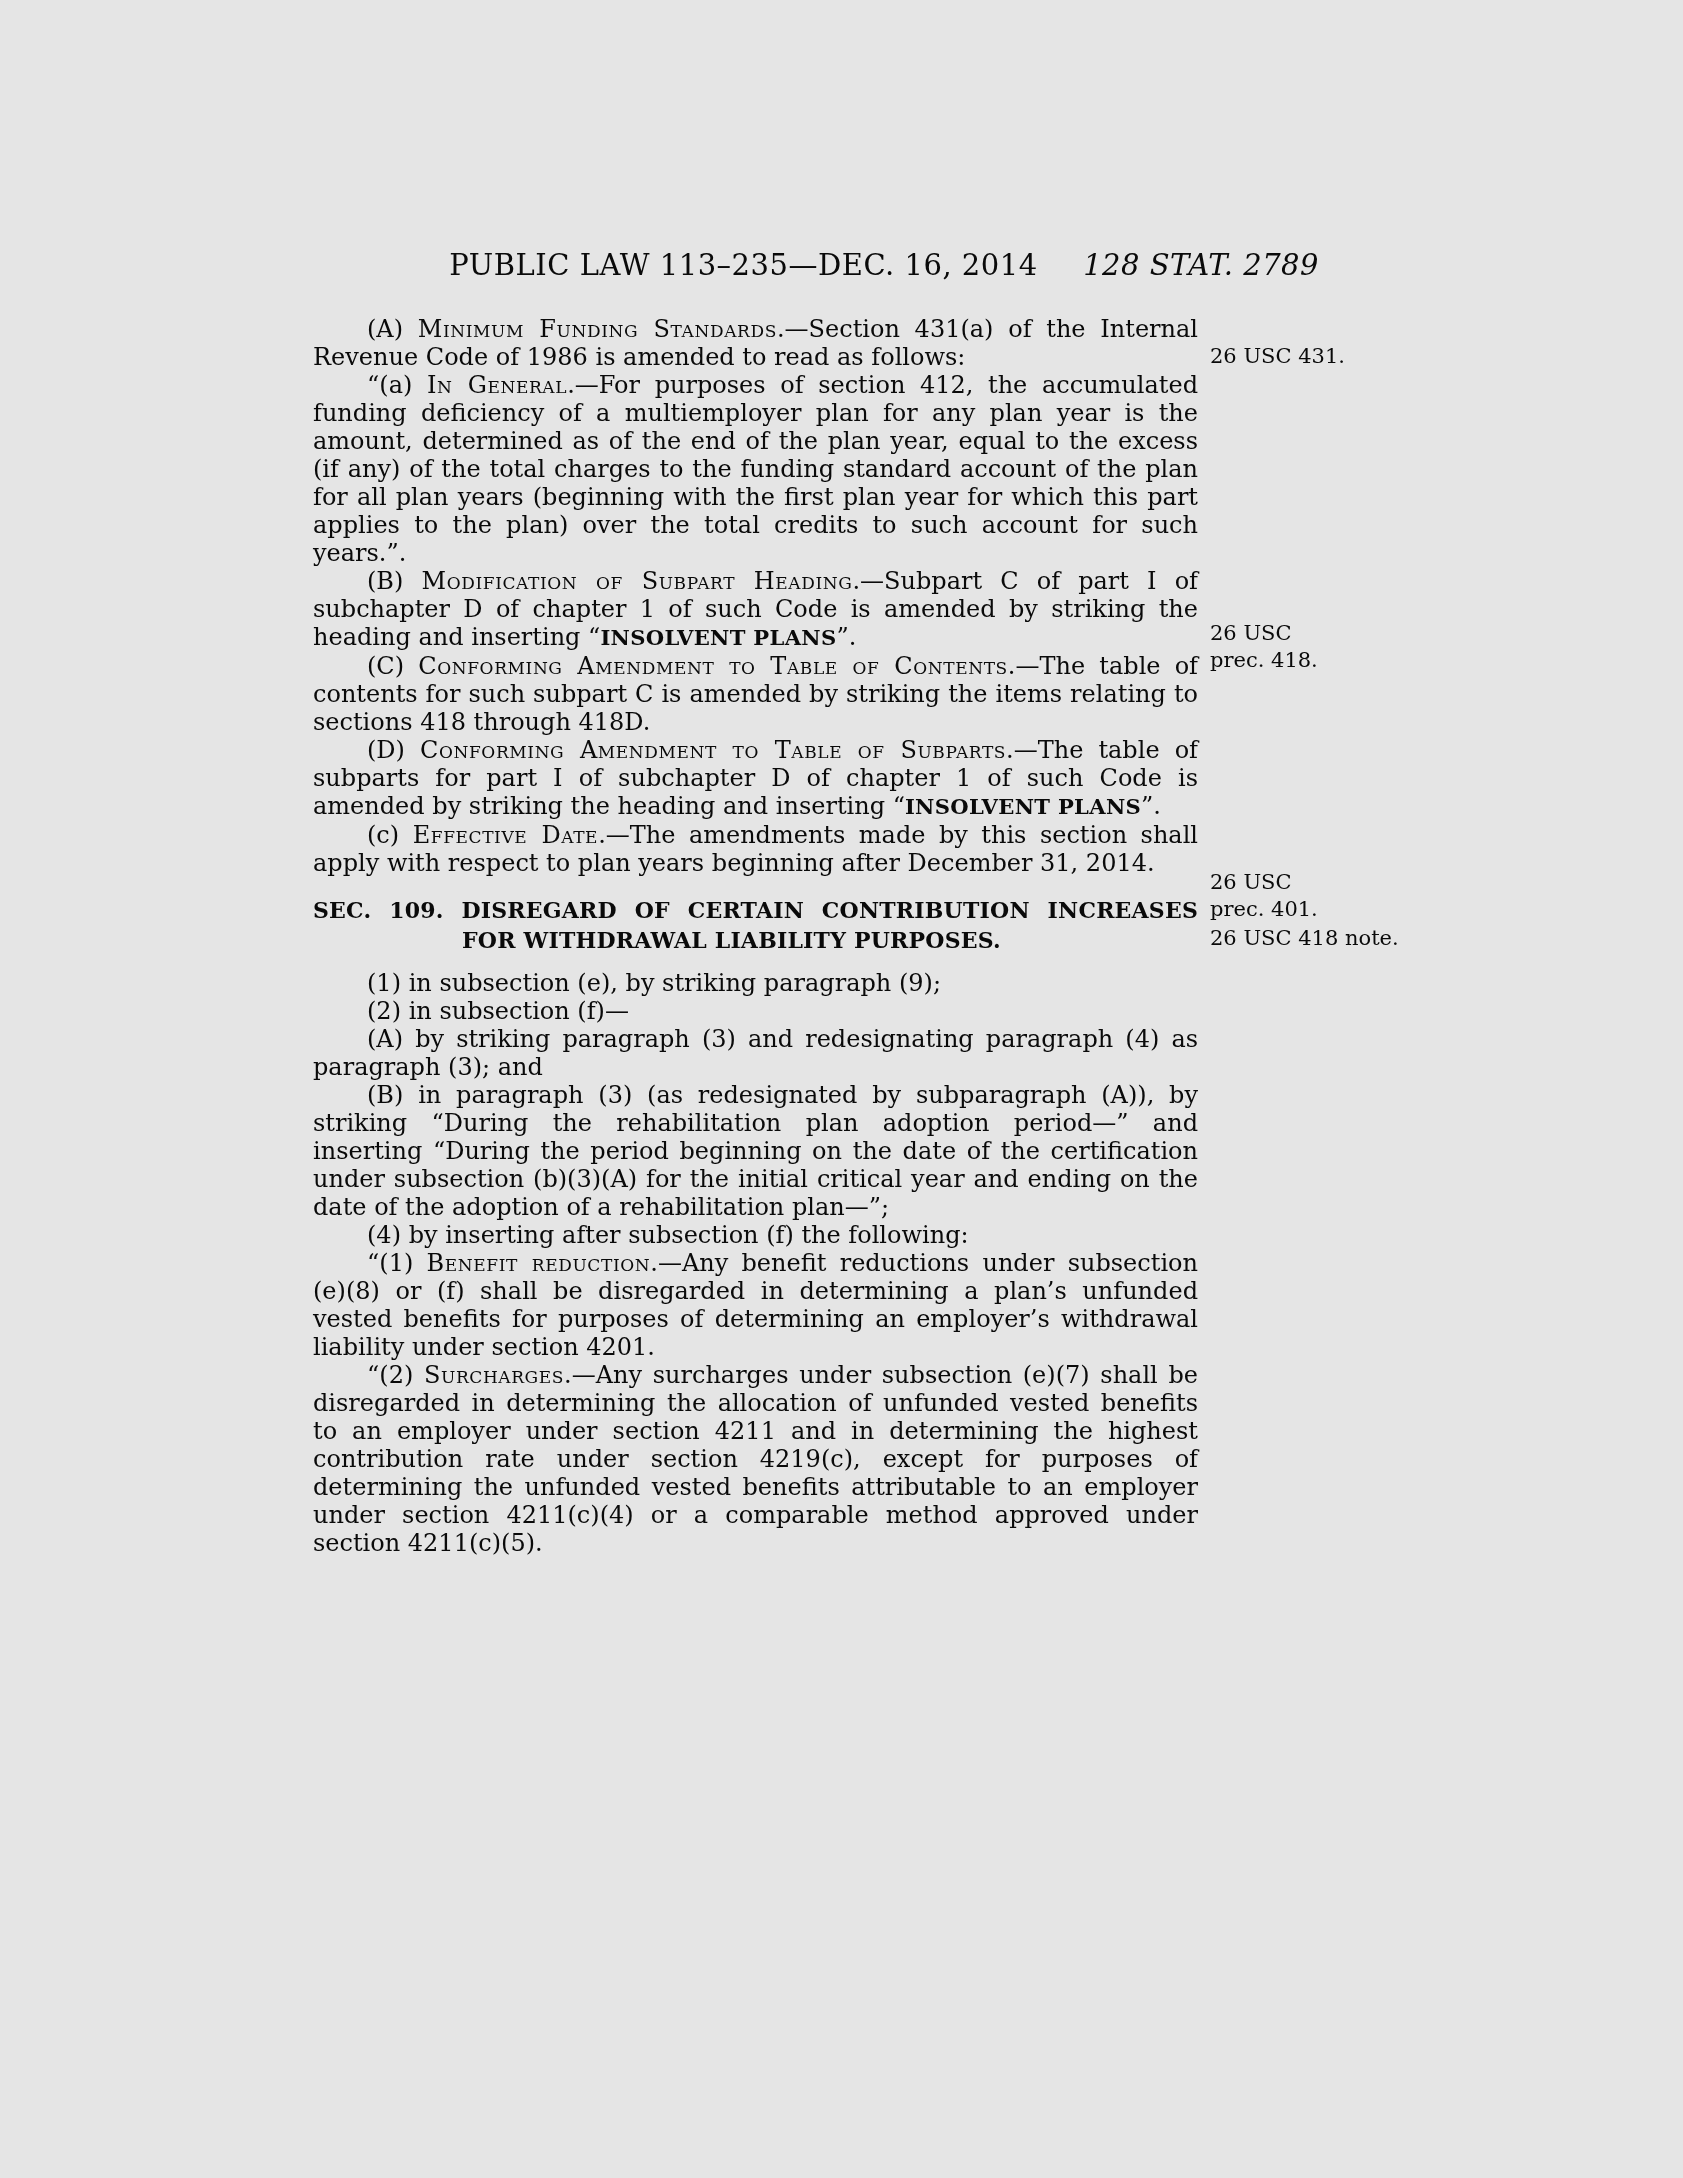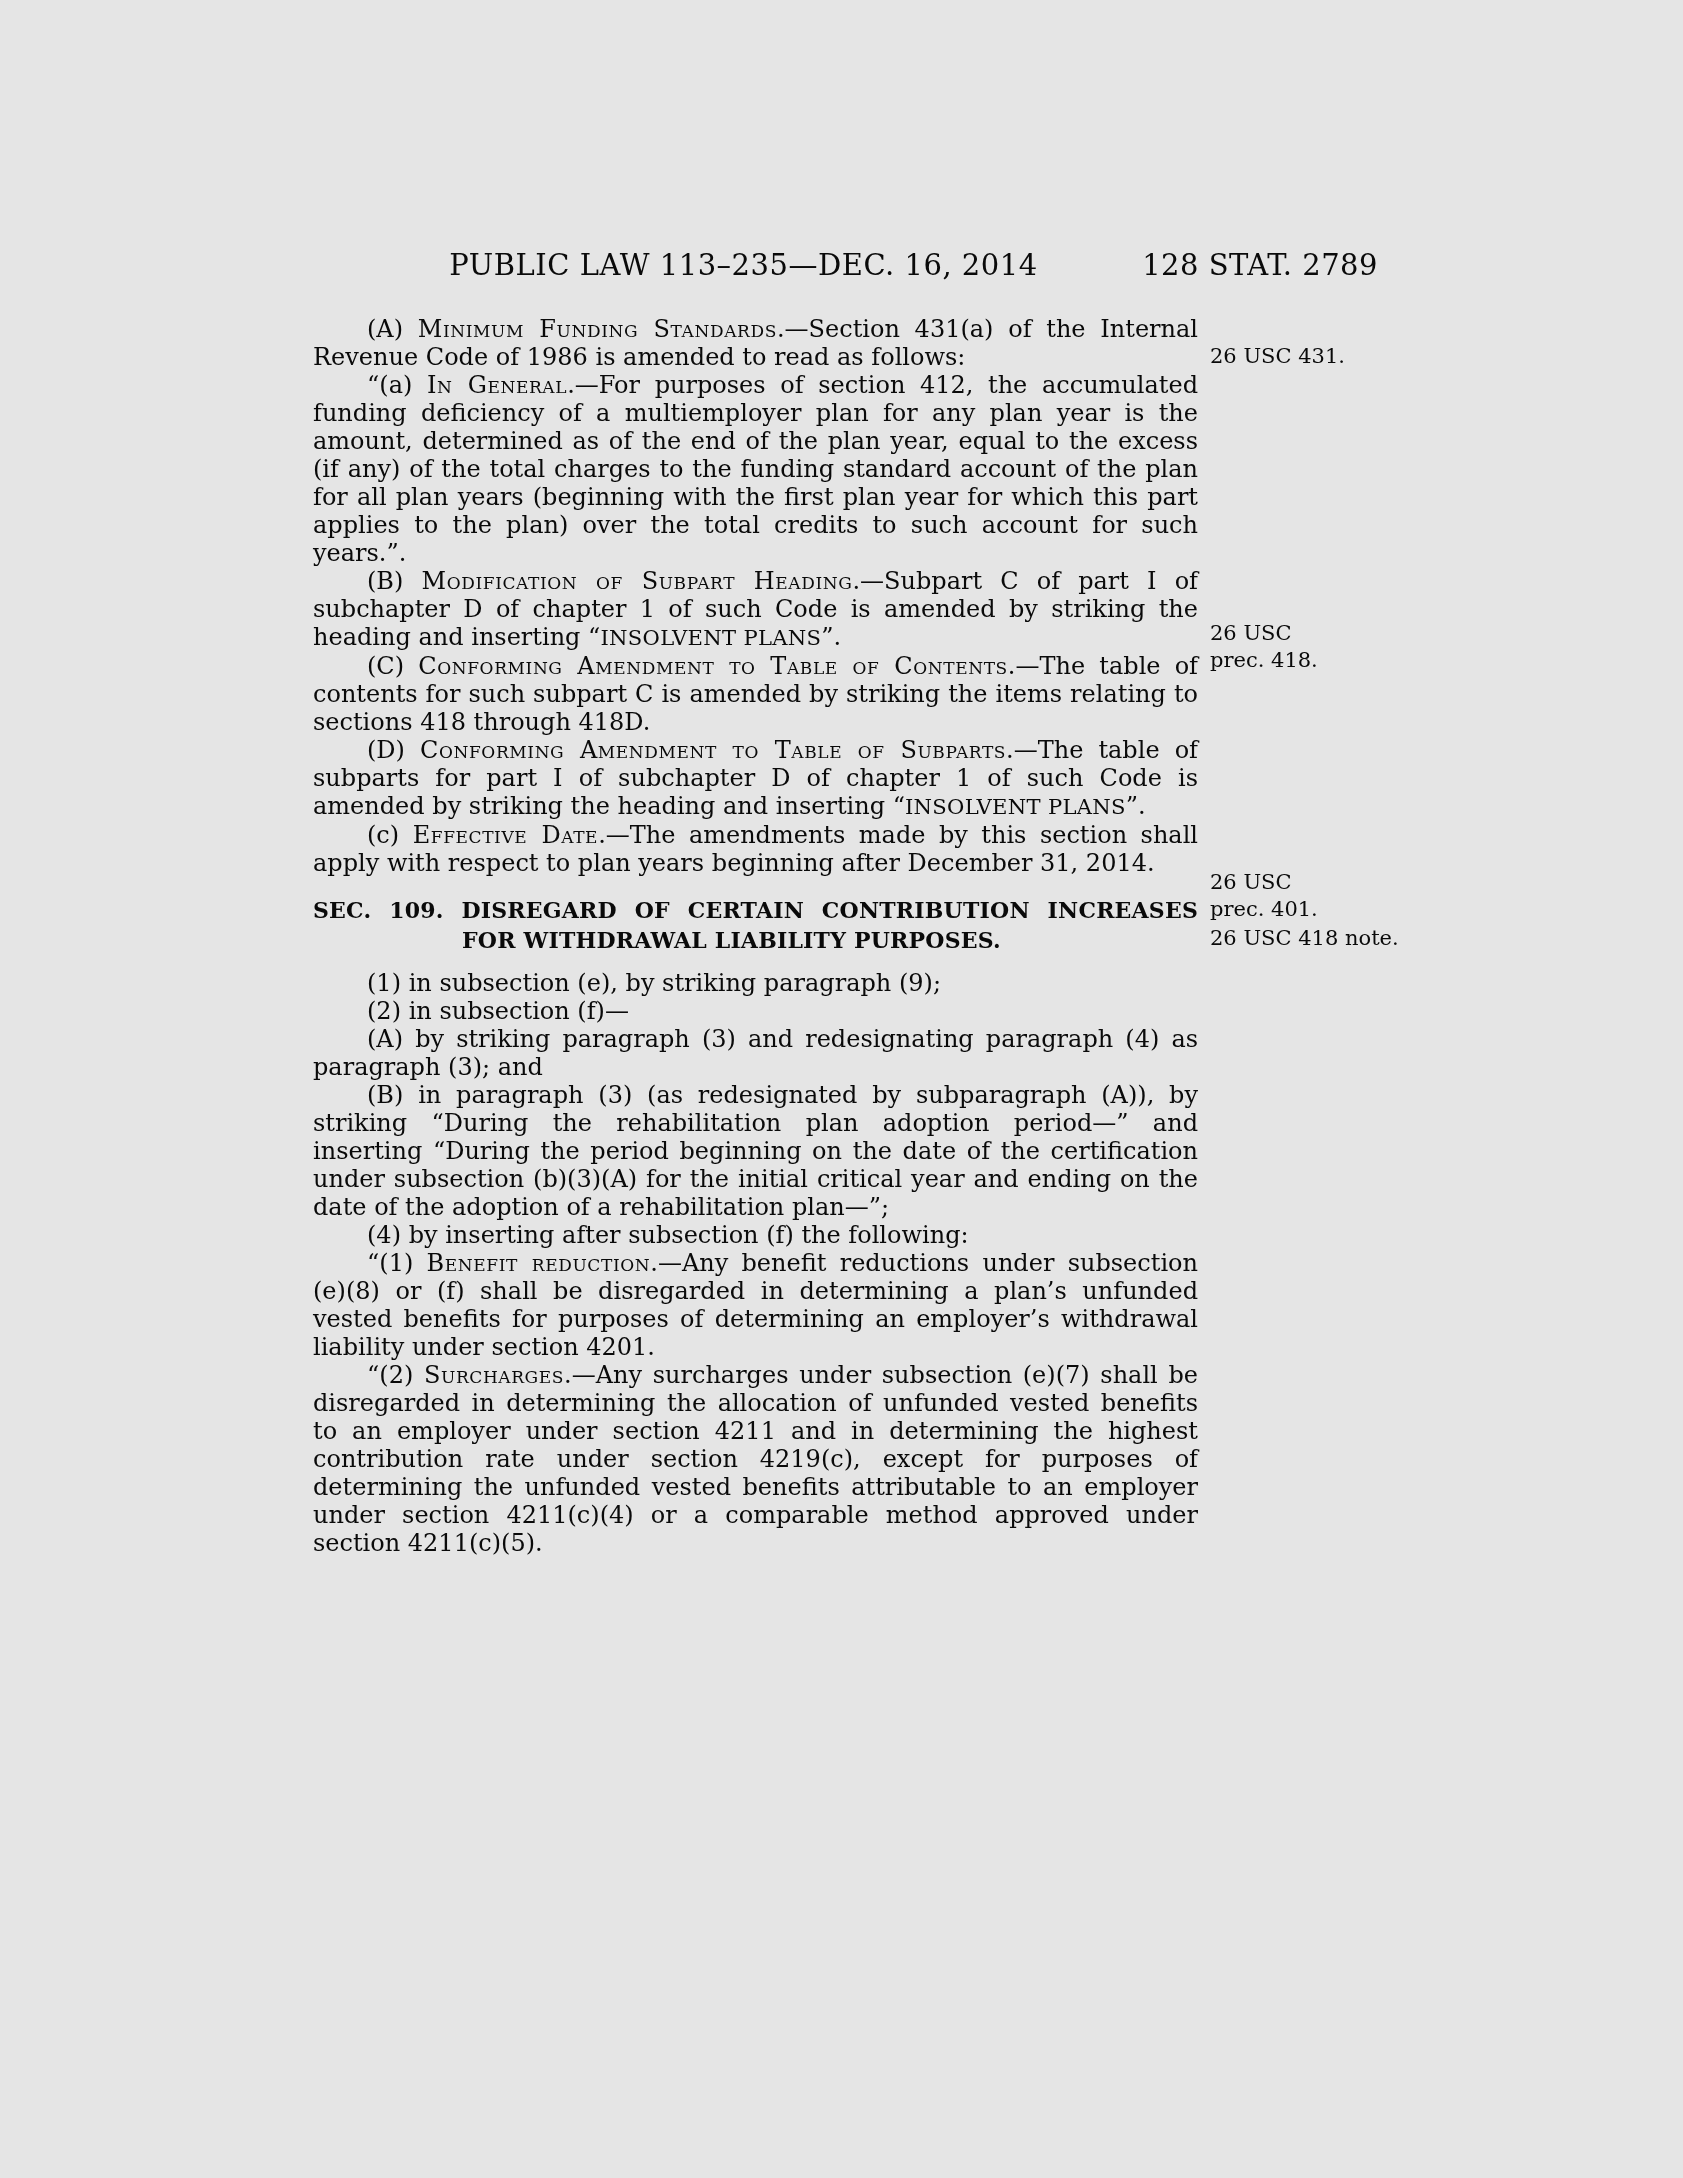--- a/index.html
+++ b/index.html
@@ -22,27 +22,28 @@
     width: 885px;
     text-align: center;
     font-size: 29px;
     line-height: 34px;
     letter-spacing: 0.5px;
     white-space: nowrap;
   }
   .stat {
     position: absolute;
     top: 248px;
-    left: 1109px;
+    left: 1050px;
     width: 269px;
     text-align: right;
     font-size: 29px;
     line-height: 34px;
     letter-spacing: 0.5px;
     white-space: nowrap;
+    font-style: italic;
   }
   .bodycol {
     position: absolute;
     top: 315px;
     left: 313px;
     width: 885px;
     font-size: 24px;
     line-height: 28px;
   }
   .bodycol p {
@@ -50,21 +51,21 @@
     text-align: justify;
     text-indent: 54px;
   }
   .L1 { margin-left: 57px; }
   .L2 { margin-left: 114px; }
   .sc {
     font-variant: small-caps;
     letter-spacing: 0.6px;
   }
   .ins {
-    font-weight: normal;
+    font-weight: bold;
     font-size: 0.88em;
     letter-spacing: 0.3px;
   }
   .sec-head {
     font-weight: bold;
     font-size: 22px;
     line-height: 30px;
     margin: 18px 0 14px 0 !important;
     padding-left: 149px;
     text-indent: -149px !important;

